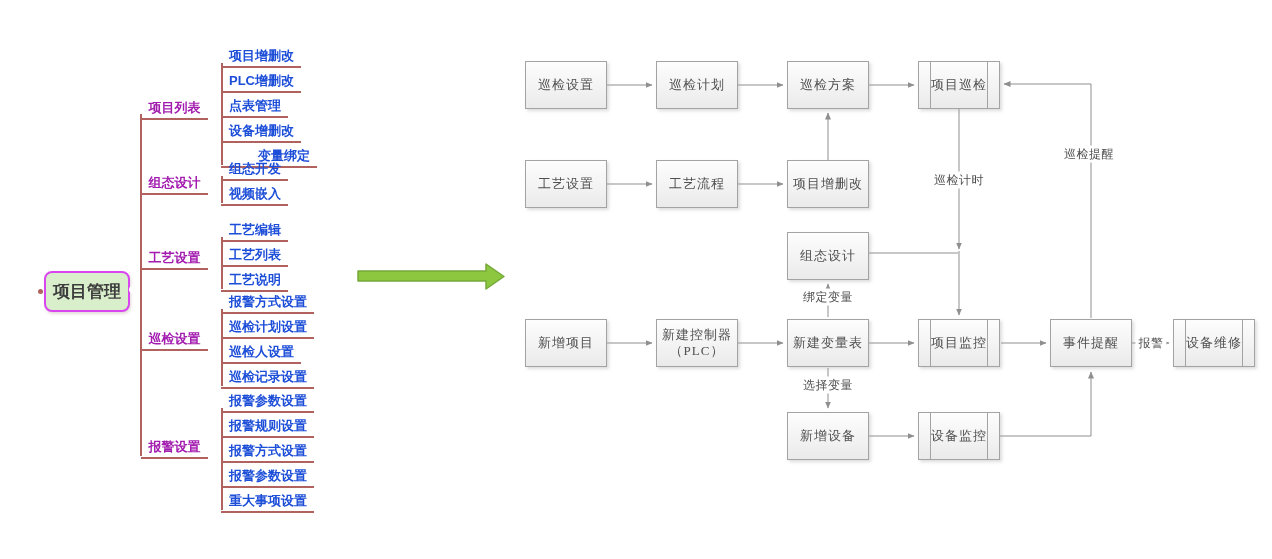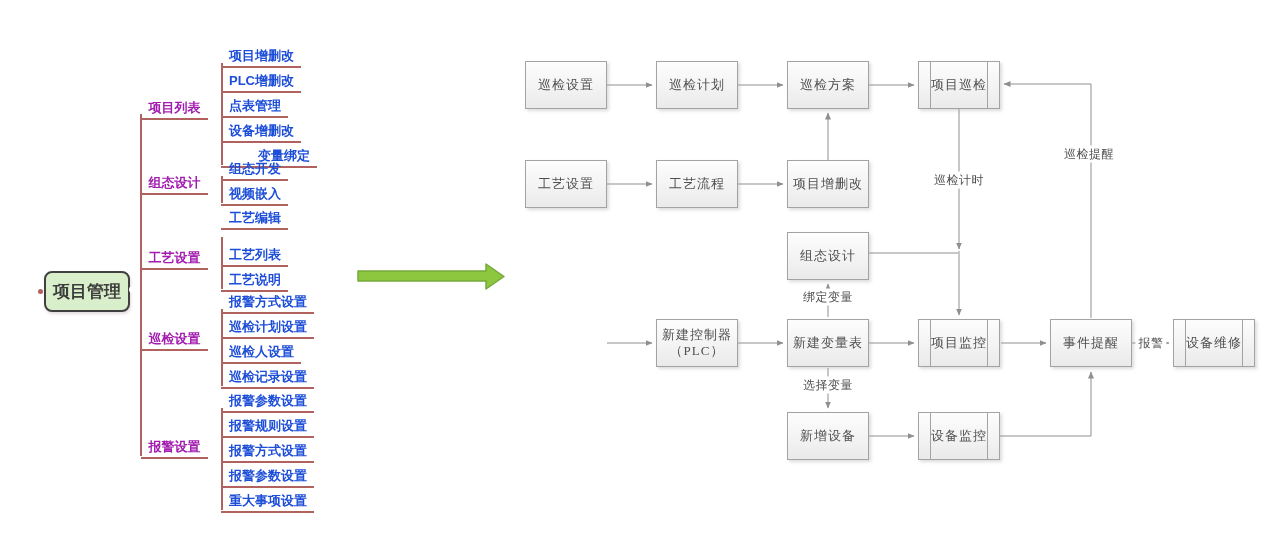--- a/index.html
+++ b/index.html
@@ -8,21 +8,21 @@
     width:1272px;height:559px;
     background:#ffffff;
     overflow:hidden;
     font-family:"Liberation Sans", sans-serif;
   }
   svg.layer{position:absolute;left:0;top:0;width:1272px;height:559px;}
 
   
   .mm-root{
     position:absolute;left:44px;top:271px;width:86px;height:41px;
-    background:#d9eecb;border:2px solid #404040;border-radius:8px;
+    background:#d9eecb;border:2px solid #d946ef;border-radius:8px;
     box-sizing:border-box;
     display:flex;align-items:center;justify-content:center;
     font-size:17px;font-weight:bold;color:#3d3d3d;
     box-shadow:1px 2px 3px rgba(150,110,110,.25);
   }
   .mm-root-dot{
     position:absolute;left:38px;top:289px;width:5px;height:5px;
     background:#b2625e;border-radius:50%;
   }
   .mm-circle{
@@ -127,21 +127,21 @@
 
   <div class="mm-branch" style="top:170px;">组态设计</div>
   <div class="mm-circle" style="left:207px;top:185px;"></div>
   <div class="mm-bracket" style="left:221px;top:176px;height:27px;"></div>
   <div class="mm-child" style="top:156px;">组态开发</div>
   <div class="mm-child" style="top:181px;">视频嵌入</div>
 
   <div class="mm-branch" style="top:245px;">工艺设置</div>
   <div class="mm-circle" style="left:207px;top:260px;"></div>
   <div class="mm-bracket" style="left:221px;top:237px;height:52px;"></div>
-  <div class="mm-child" style="top:205px;">工艺编辑</div>
+  <div class="mm-child" style="top:217px;">工艺编辑</div>
   <div class="mm-child" style="top:242px;">工艺列表</div>
   <div class="mm-child" style="top:267px;">工艺说明</div>
 
   <div class="mm-branch" style="top:326px;">巡检设置</div>
   <div class="mm-circle" style="left:207px;top:341px;"></div>
   <div class="mm-bracket" style="left:221px;top:309px;height:77px;"></div>
   <div class="mm-child" style="top:289px;">报警方式设置</div>
   <div class="mm-child" style="top:314px;">巡检计划设置</div>
   <div class="mm-child" style="top:339px;">巡检人设置</div>
   <div class="mm-child" style="top:364px;">巡检记录设置</div>
@@ -159,20 +159,21 @@
   <div class="fc-node" style="left:656px;top:61px;">巡检计划</div>
   <div class="fc-node process" style="left:918px;top:61px;">项目巡检</div>
   <div class="fc-node" style="left:787px;top:61px;">巡检方案</div>
 
   <div class="fc-node" style="left:525px;top:160px;">工艺设置</div>
   <div class="fc-node" style="left:656px;top:160px;">工艺流程</div>
   <div class="fc-node" style="left:787px;top:160px;">项目增删改</div>
 
   <div class="fc-node" style="left:787px;top:232px;">组态设计</div>
 
+  <div class="fc-node" style="left:525px;top:319px;">新增项目</div>
   <div class="fc-node" style="left:656px;top:319px;">新建控制器
 （PLC）</div>
   <div class="fc-node" style="left:787px;top:319px;">新建变量表</div>
   <div class="fc-node" style="left:1050px;top:319px;">事件提醒</div>
   <div class="fc-node process" style="left:918px;top:319px;">项目监控</div>
   <div class="fc-node process" style="left:1173px;top:319px;">设备维修</div>
 
   <div class="fc-node" style="left:787px;top:412px;">新增设备</div>
   <div class="fc-node process" style="left:918px;top:412px;">设备监控</div>
 

